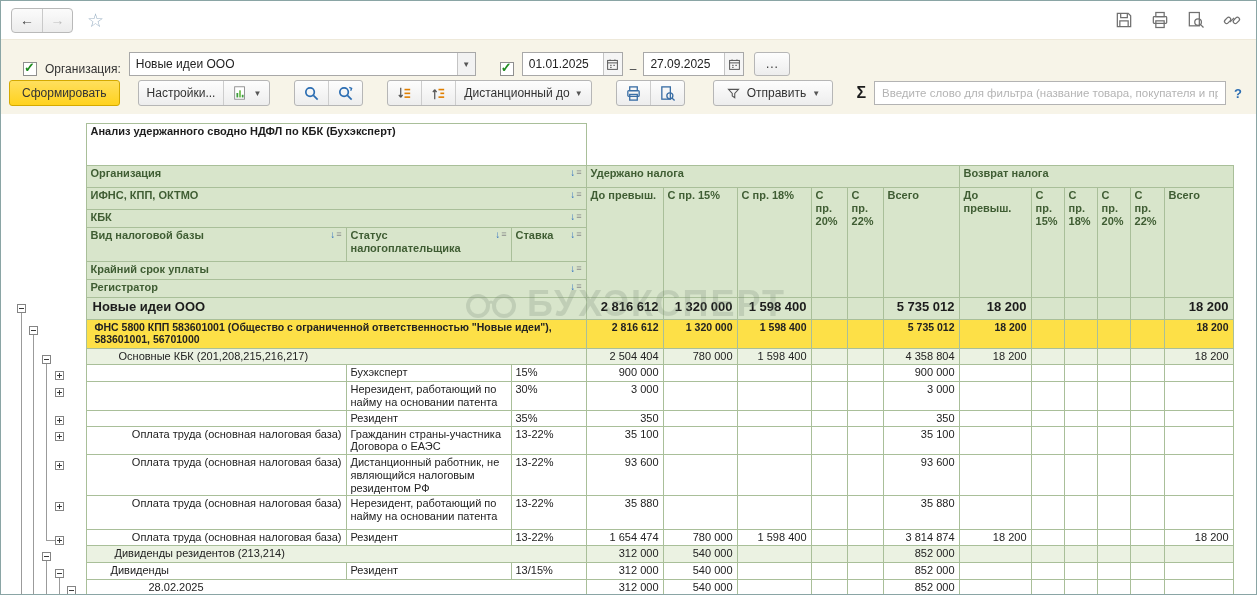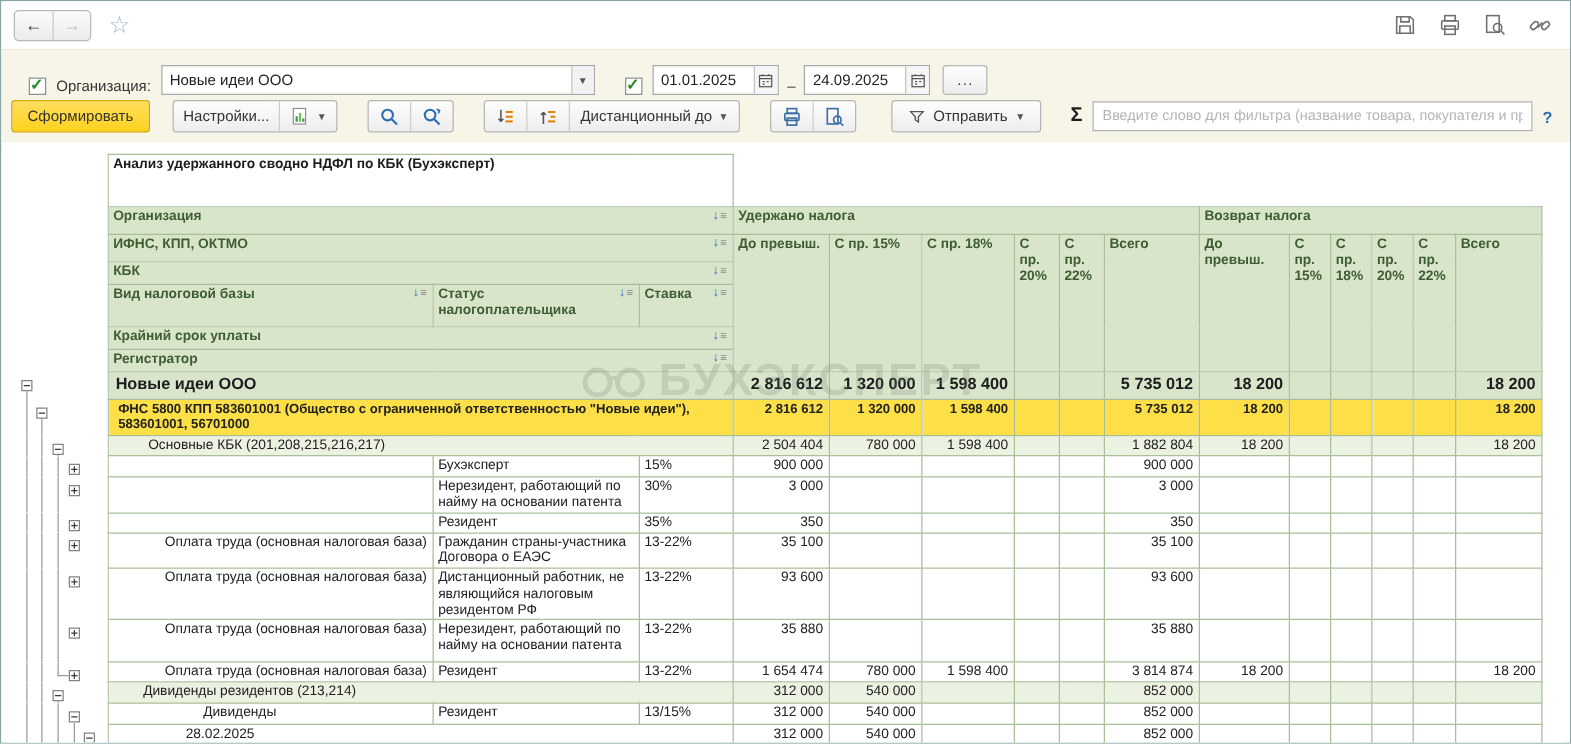--- a/index.html
+++ b/index.html
@@ -129,21 +129,21 @@
         <span class="fieldtext">01.01.2025</span>
         <span class="calseg">
           <svg width="13" height="13" viewBox="0 0 16 16" fill="none" stroke="#555" stroke-width="1.2">
               <rect x="2" y="3" width="12" height="11"></rect>
               <path d="M2 6h12M5 3V1.8M11 3V1.8M5 9h2M9 9h2M5 11.5h2"></path>
             </svg>
         </span>
       </div>
       <span class="dash">–</span>
       <div class="field datefield" style="margin-left:7px">
-        <span class="fieldtext">24.09.2025</span>
+        <span class="fieldtext">27.09.2025</span>
         <span class="calseg">
           <svg width="13" height="13" viewBox="0 0 16 16" fill="none" stroke="#555" stroke-width="1.2">
               <rect x="2" y="3" width="12" height="11"></rect>
               <path d="M2 6h12M5 3V1.8M11 3V1.8M5 9h2M9 9h2M5 11.5h2"></path>
             </svg>
         </span>
       </div>
       <button class="dotsbtn">...</button>
     </div>
 
@@ -385,21 +385,21 @@
               <div class="tl" style="left: 26px; top: 0px; bottom: 0px;"></div>
               <div class="tl" style="left: 39px; top: 15px; bottom: 0px;"></div>
               <span class="tbox minus" style="left: 35px; top: 6px;"></span>
             </td>
             <td class="tcell" colspan="3" style="padding-left: 32px;">Основные КБК (201,208,215,216,217)</td>
             <td class="num">2 504 404</td>
             <td class="num">780 000</td>
             <td class="num">1 598 400</td>
             <td class="num"></td>
             <td class="num"></td>
-            <td class="num">1 882 804</td>
+            <td class="num">4 358 804</td>
             <td class="num">18 200</td>
             <td class="num"></td>
             <td class="num"></td>
             <td class="num"></td>
             <td class="num"></td>
             <td class="num">18 200</td>
             <td class="fill"></td>
           </tr>
           <tr style="height: 17px;">
             <td class="gut">
@@ -593,21 +593,21 @@
             <td class="fill"></td>
           </tr>
           <tr style="height: 17px;">
             <td class="gut">
               <div class="tl" style="left: 14px; top: 0px; bottom: 0px;"></div>
               <div class="tl" style="left: 26px; top: 0px; bottom: 0px;"></div>
               <div class="tl" style="left: 39px; top: 0px; bottom: 0px;"></div>
               <div class="tl" style="left: 52px; top: 15px; bottom: 0px;"></div>
               <span class="tbox minus" style="left: 48px; top: 6px;"></span>
             </td>
-            <td class="tcell" style="padding-left: 76px;">Дивиденды</td>
+            <td class="tcell" style="padding-left: 24px;">Дивиденды</td>
             <td class="tcell">Резидент</td>
             <td class="tcell">13/15%</td>
             <td class="num">312 000</td>
             <td class="num">540 000</td>
             <td class="num"></td>
             <td class="num"></td>
             <td class="num"></td>
             <td class="num">852 000</td>
             <td class="num"></td>
             <td class="num"></td>

